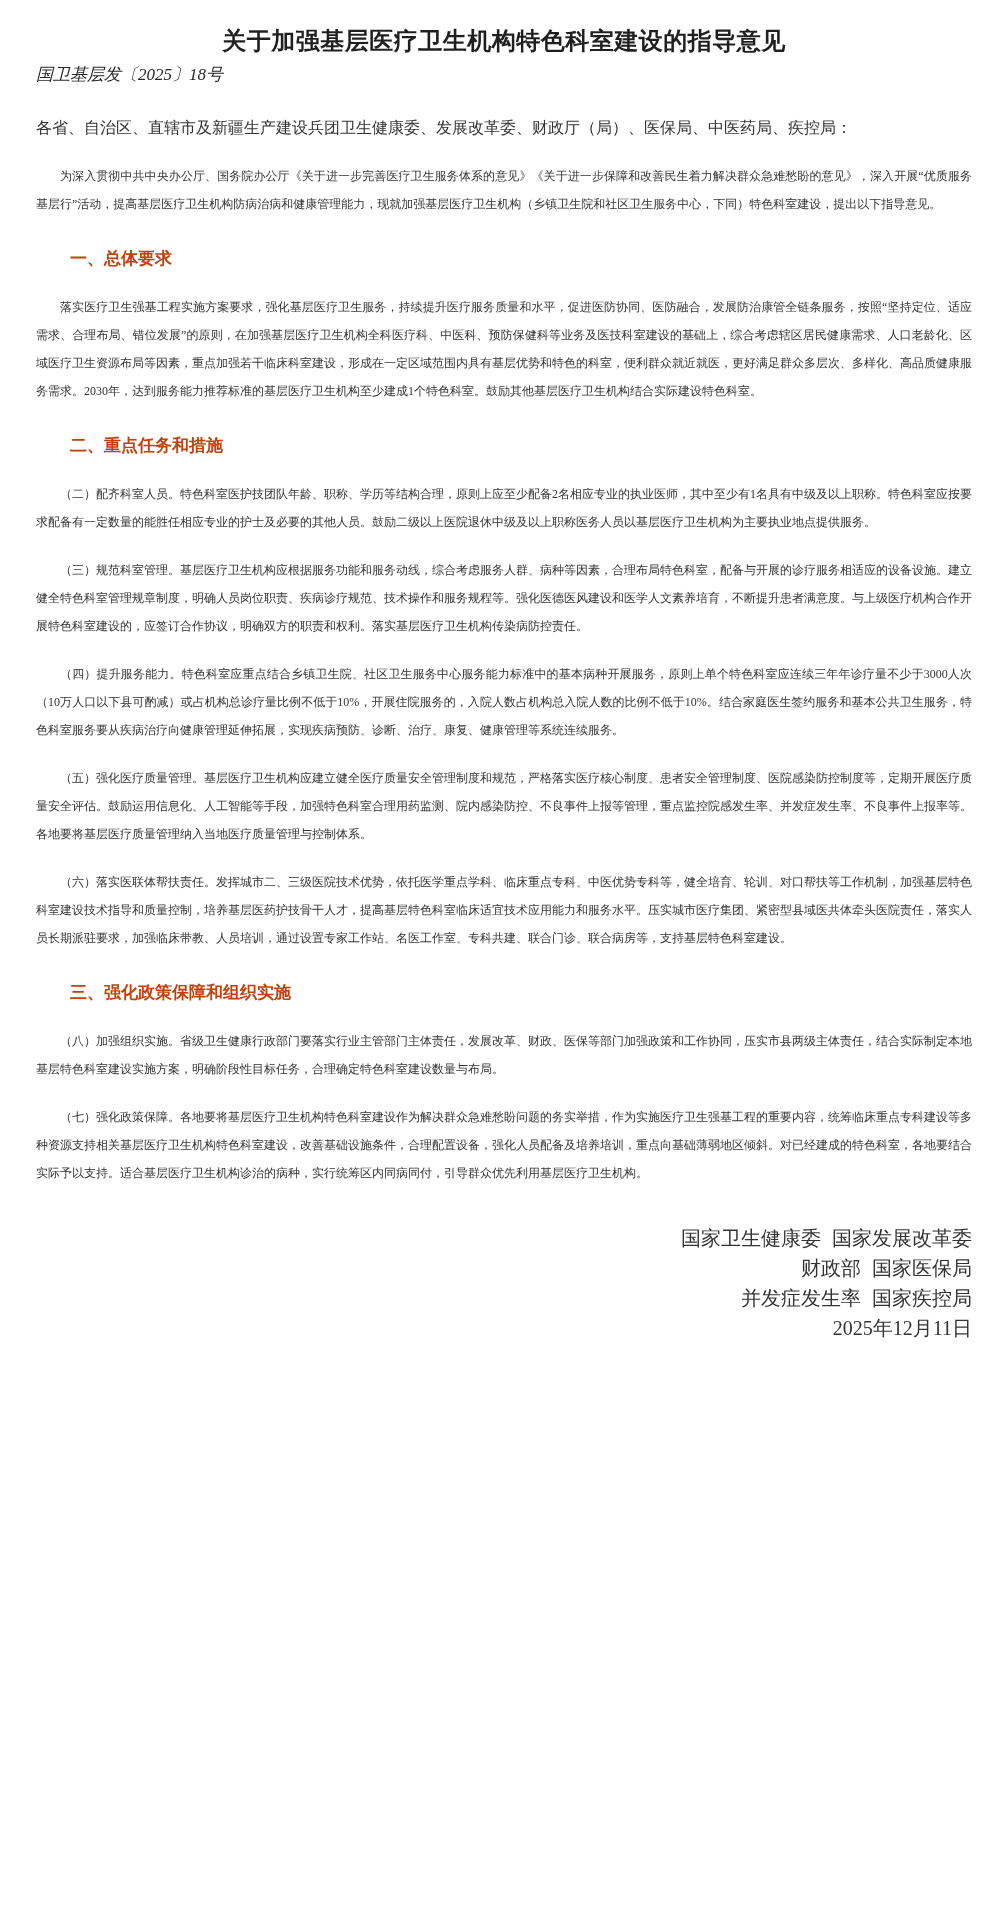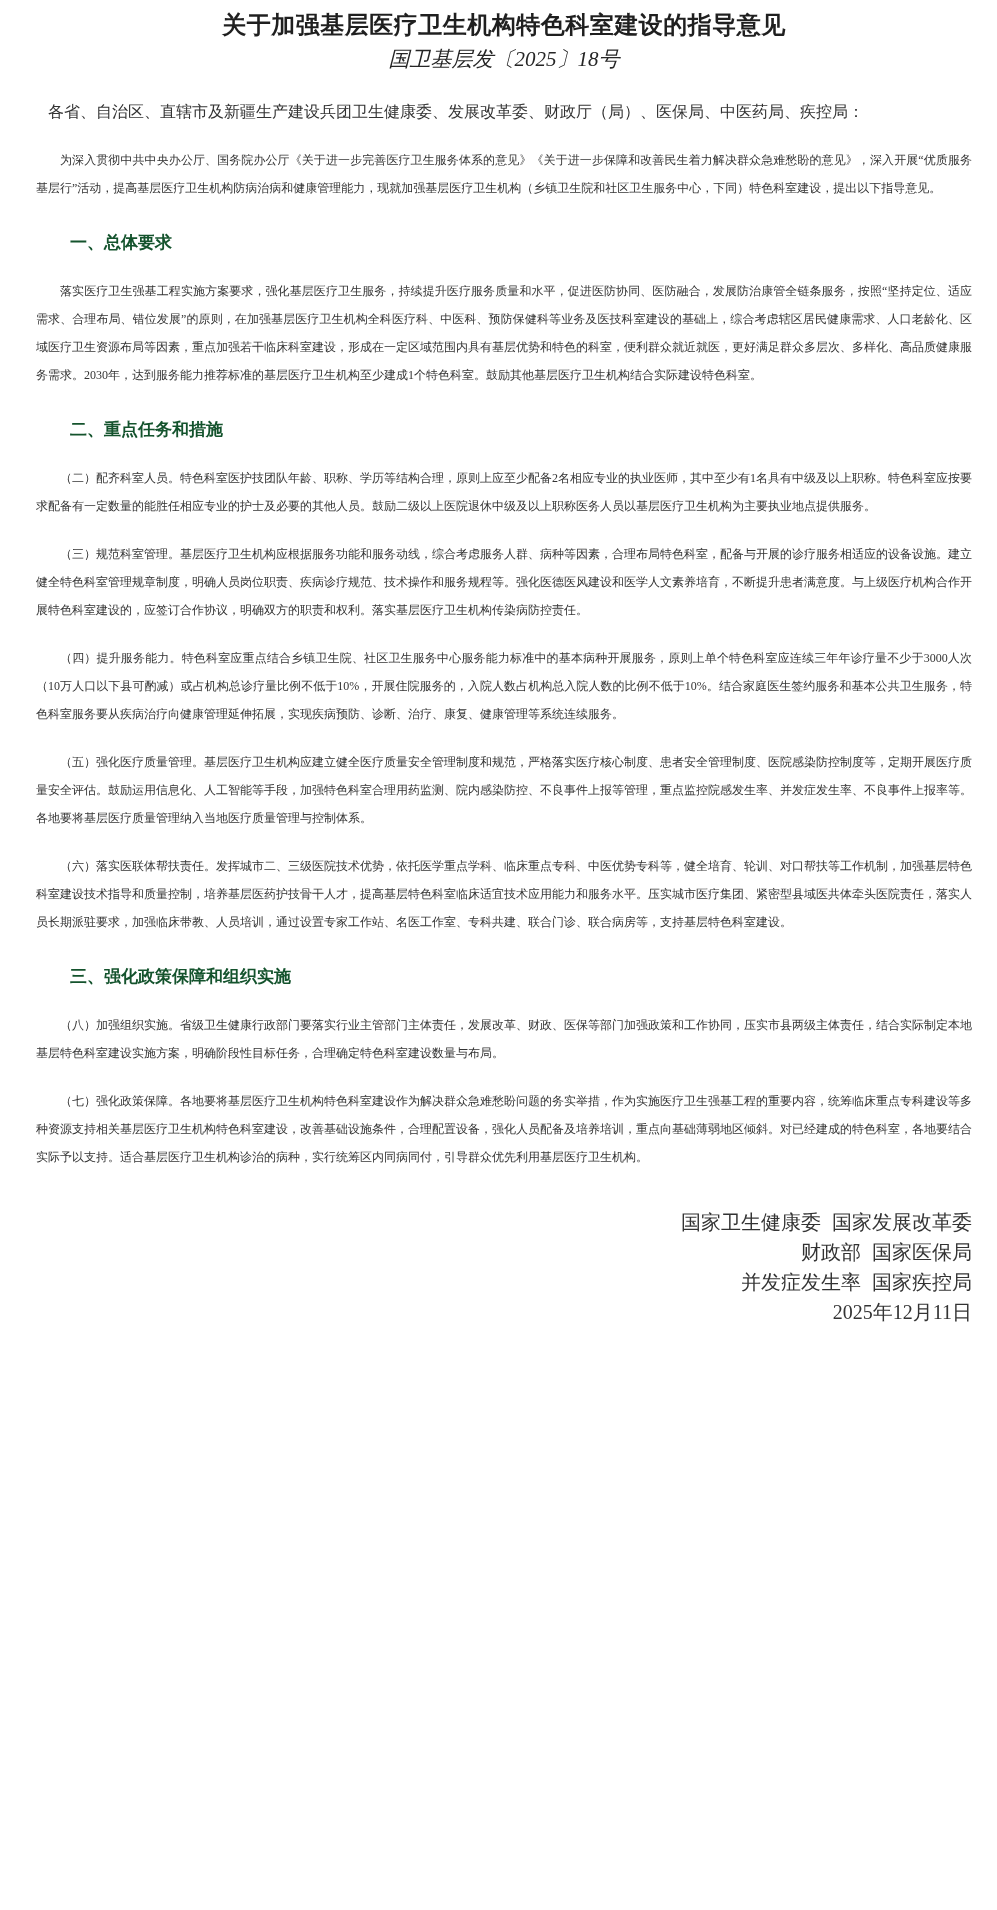--- a/index.html
+++ b/index.html
@@ -8,59 +8,59 @@
     background: #ffffff;
   }
   body {
     width: 997px;
     min-height: 1910px;
     font-family: "Liberation Serif", "DejaVu Serif", serif;
     color: #333333;
     box-sizing: border-box;
   }
   .page {
-    padding: 4px 25px 60px 36px;
+    padding: 20px 25px 60px 36px;
     box-sizing: border-box;
   }
   .doc-title {
     font-size: 24px;
     line-height: 34px;
     font-weight: bold;
     text-align: center;
     color: #1f1f1f;
     margin: 4px 0 6px 0;
     letter-spacing: 0.5px;
   }
   .doc-number {
-    font-size: 21px;
+    font-size: 17px;
     line-height: 22px;
     font-style: italic;
-    text-align: center;
+    text-align: left;
     color: #262626;
     margin: 0 0 28px 0;
   }
   p.salutation {
     font-size: 16px;
     line-height: 28px;
-    margin: 20px 12px;
+    margin: 20px 0;
     text-indent: 0;
     text-align: justify;
   }
   p.body-para {
     font-size: 12px;
     line-height: 28px;
     margin: 20px 0;
     text-indent: 2em;
     text-align: justify;
   }
   h2.section-heading {
     font-size: 17px;
     line-height: 28px;
     font-weight: bold;
-    color: #14532d;
+    color: #c2410c;
     margin: 27px 0 20px 0;
     text-indent: 2em;
   }
   .signature-block {
     margin-top: 36px;
     text-align: right;
     font-size: 20px;
     line-height: 30px;
     color: #333333;
   }

